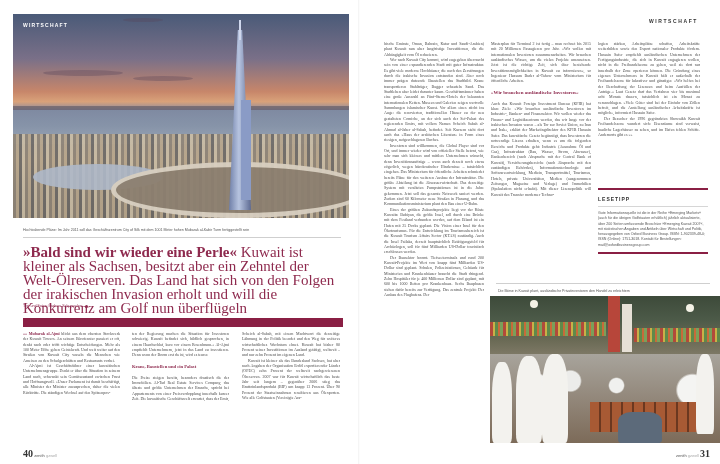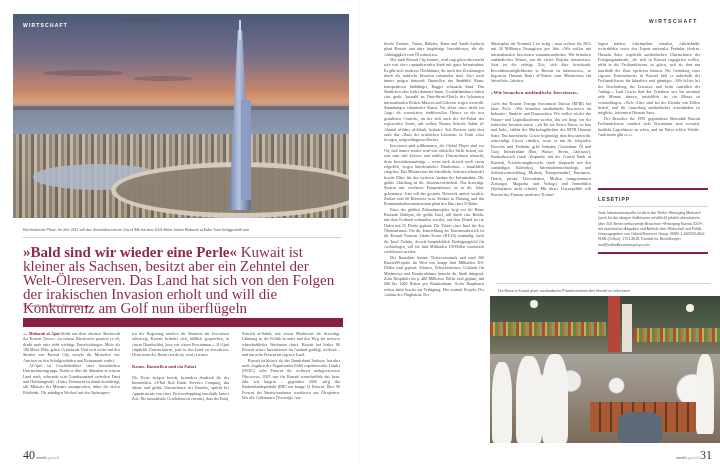--- a/index.html
+++ b/index.html
@@ -35,21 +35,21 @@
   .bar { position:absolute; height:9px; background:#8a1f44; }
 
   .col { position:absolute; font-family:"Liberation Serif", serif; font-size:4px; line-height:5.35px; color:#4a4a4a; text-align:justify; hyphens:auto; overflow:hidden; }
   .col p { margin:0; text-indent:6px; }
   .col p.first { text-indent:0; }
   .col .lead { color:#8e2a4e; font-weight:bold; }
   .col h4 { margin:6px 0 5px 0; font-size:4.6px; line-height:6px; color:#8e2a4e; font-weight:bold; }
   .col h4.two { font-size:5px; line-height:6px; }
 
   .folio { position:absolute; top:448px; font-family:"Liberation Sans", sans-serif; font-size:4px; color:#777; white-space:nowrap; }
-  .folio .num { font-family:"Liberation Serif", serif; font-size:12px; color:#333; font-weight:normal; }
+  .folio .num { font-family:"Liberation Serif", serif; font-size:10px; color:#333; font-weight:bold; }
   .folio .brand { color:#555; }
   .folio .brand2 { color:#aaa; }
 
   .section-right { position:absolute; right:22px; top:18px; font-family:"Liberation Sans", sans-serif; font-size:5px; font-weight:bold; letter-spacing:1.6px; color:#333; }
 
   .tip-box { position:absolute; left:598px; top:188px; width:110px; }
   .tip-top { height:2px; background:#8a1f44; }
   .tip-title { font-family:"Liberation Sans", sans-serif; font-weight:bold; font-size:5px; letter-spacing:1px; color:#333; margin:6px 0 4px; }
   .tip-rule { height:1px; background:#d6d6d6; }
   .tip-body { font-family:"Liberation Sans", sans-serif; font-size:3.6px; line-height:5.3px; color:#555; margin-top:4px; }

